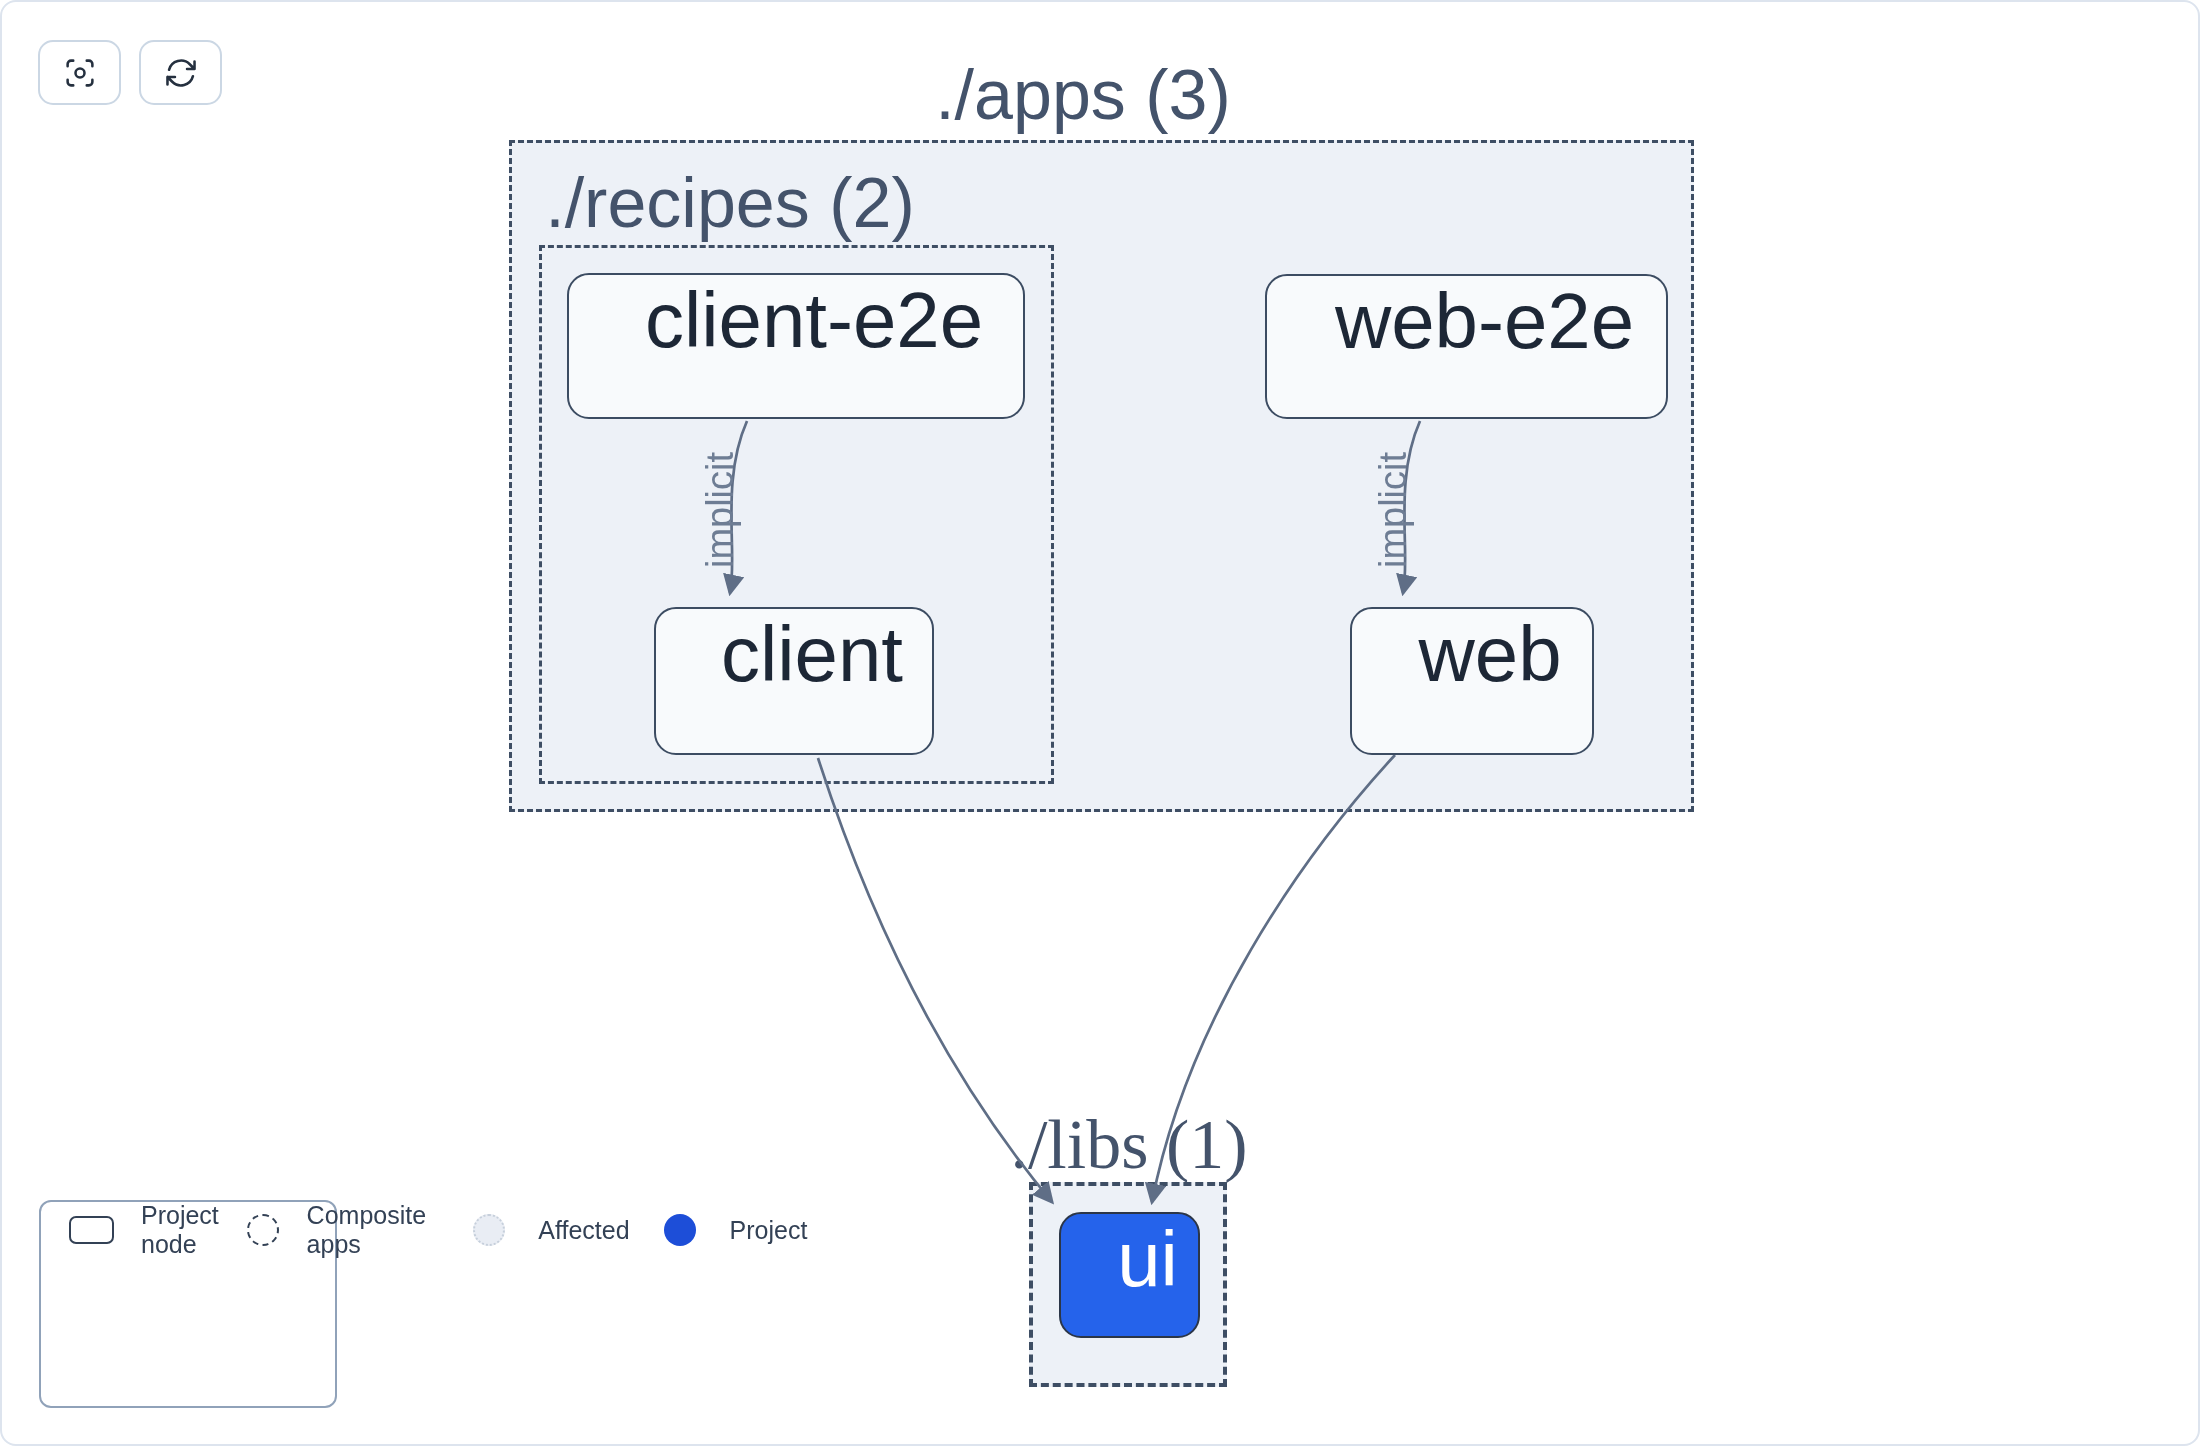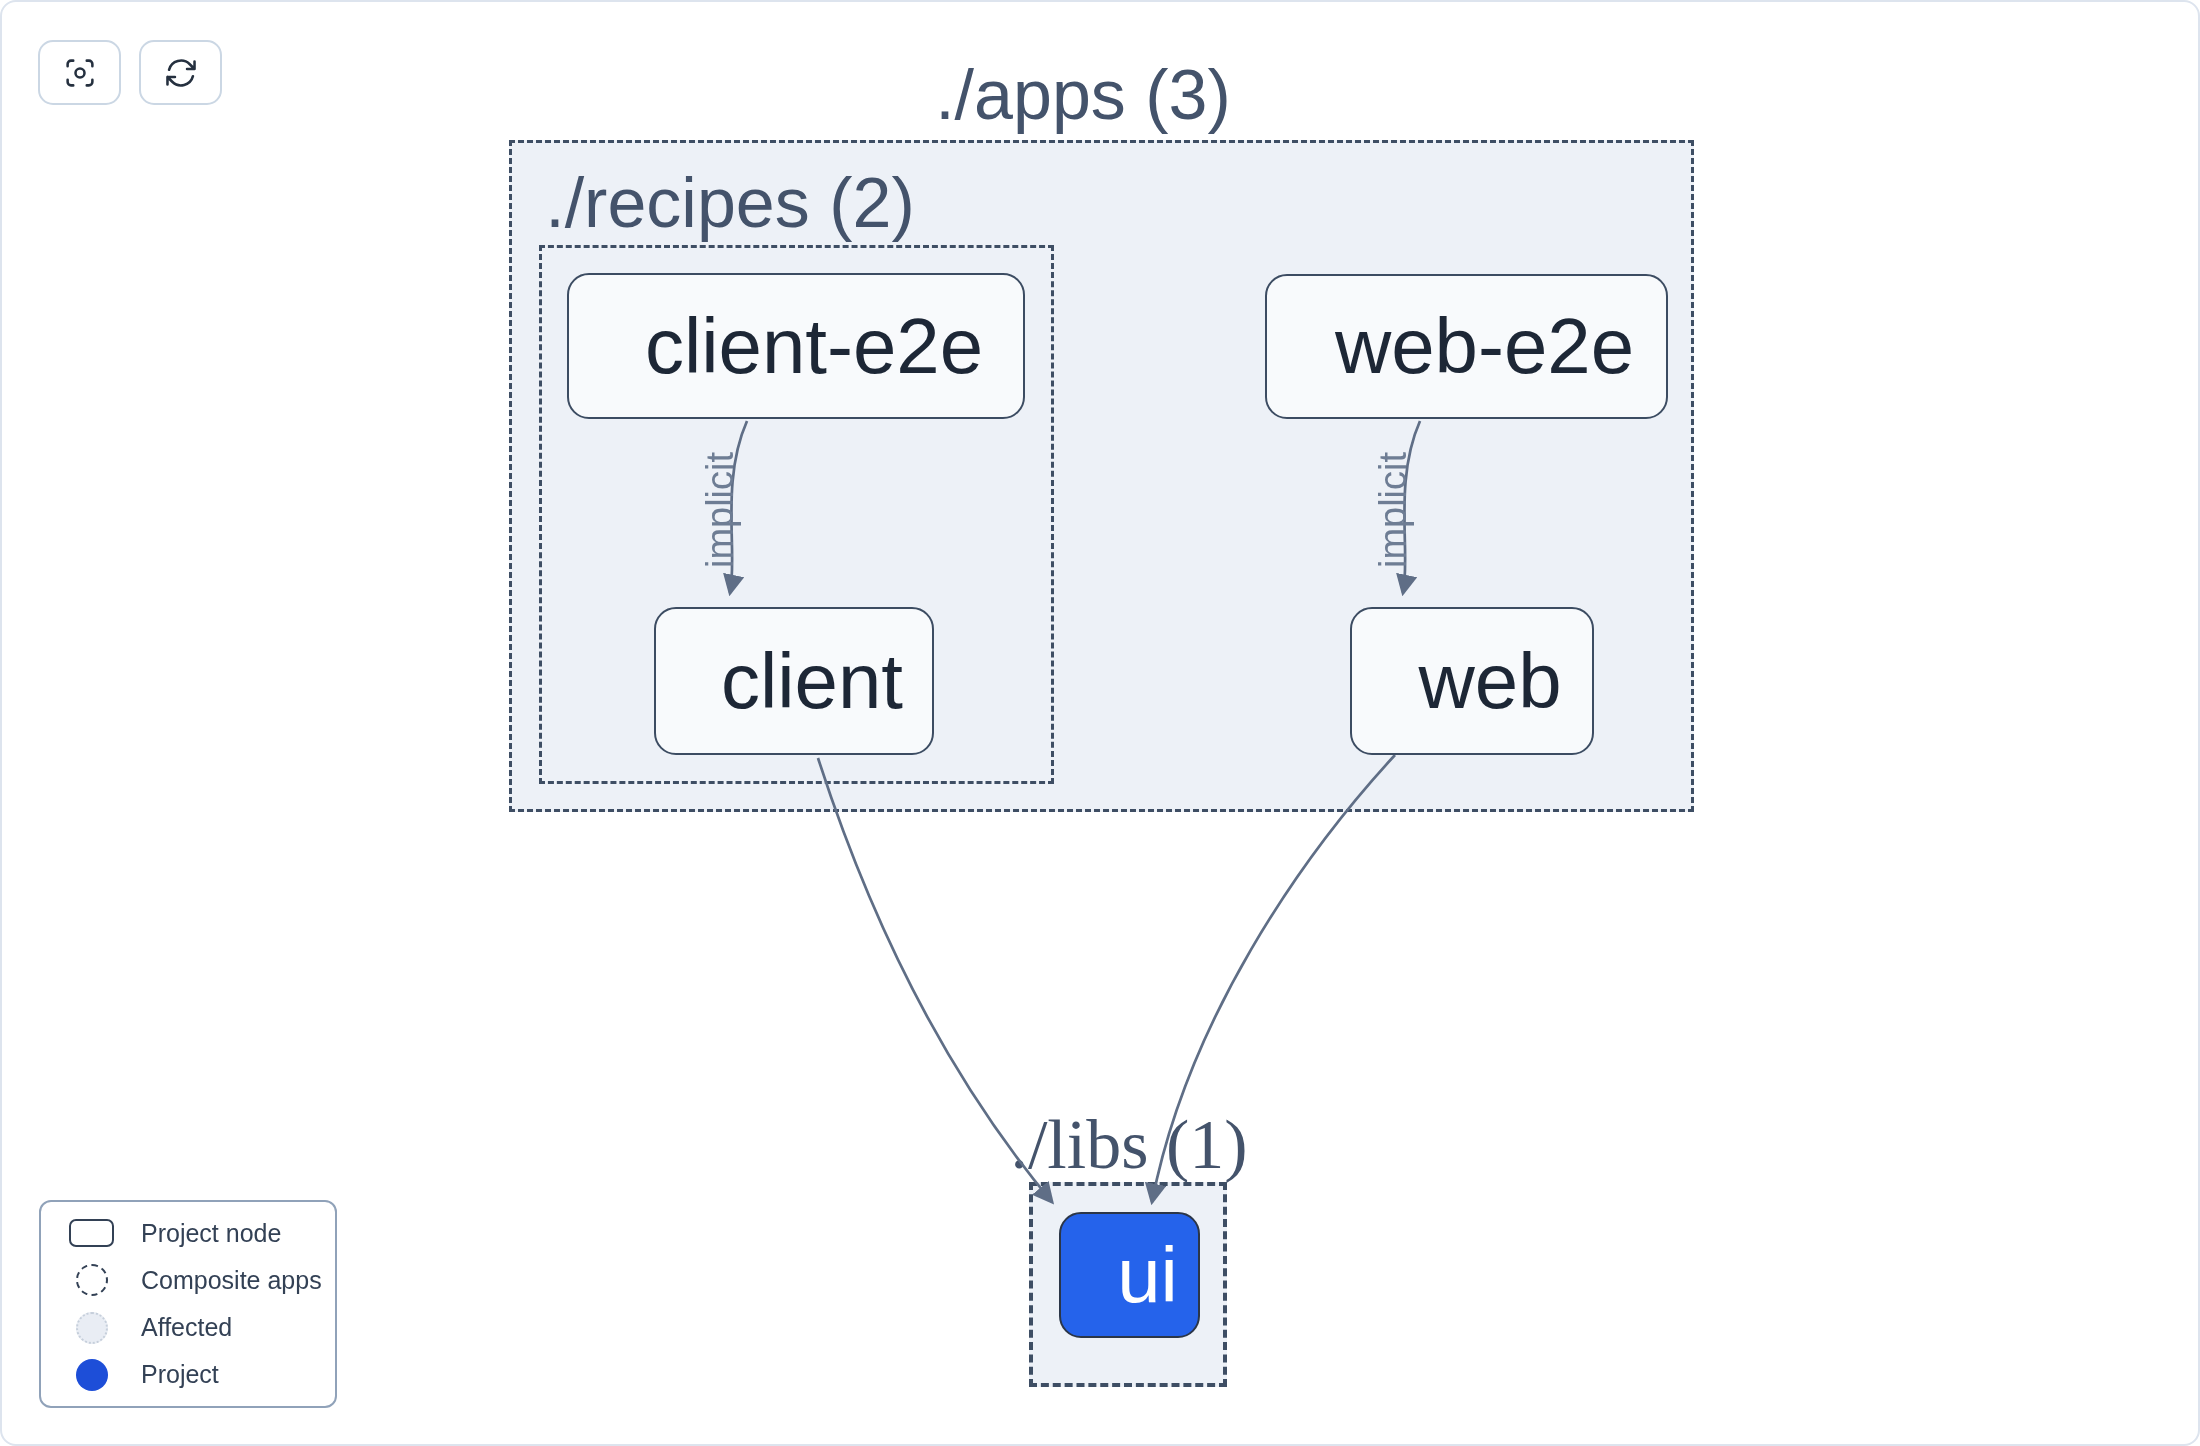--- a/index.html
+++ b/index.html
@@ -30,32 +30,32 @@
   #lbl-apps{left:1081px;top:58px;}
   #lbl-recipes{left:728px;top:166px;}
   #lbl-libs{left:1127px;top:1108px;font-family:Liberation Serif, serif;}
   
   #edges{position:absolute;left:0;top:0;width:2200px;height:1446px;}
   #edges path.edge{stroke:#5f6e86;stroke-width:2.7;fill:none;}
   #edges text{font-family:"Liberation Sans",sans-serif;font-size:38px;fill:#6e7d94;}
   
   .node{
     position:absolute;background:#f8fafc;border:2.5px solid #3c4c62;border-radius:22px;
-    display:flex;align-items:center;justify-content:center;
+    display:flex;justify-content:center;
     font-size:78px;color:#1d2736;cursor:pointer;white-space:nowrap;padding-left:36px;
   }
   #n-client-e2e{left:565px;top:271px;width:458px;height:146px;}
   #n-web-e2e{left:1263px;top:272px;width:403px;height:145px;}
   #n-client{left:652px;top:605px;width:280px;height:148px;}
   #n-web{left:1348px;top:605px;width:244px;height:148px;}
   #n-ui{left:1057px;top:1210px;width:141px;height:126px;background:#2563eb;border-color:#2b3648;color:#ffffff;}
   
   .legend{
     position:absolute;left:37px;top:1198px;width:298px;height:208px;background:#fff;
-    border:2px solid #90a2b9;border-radius:12px;display:flex;flex-direction:column;
+    border:2px solid #90a2b9;border-radius:12px;display:flex;flex-direction:row;
     justify-content:space-evenly;padding:6px 0;
   }
   .legend-row{display:flex;align-items:center;height:44px;}
   .legend-swatch-cell{width:45px;margin-left:28px;display:flex;justify-content:center;}
   .legend-label{margin-left:27px;font-size:25px;color:#334155;}
   .sw-rect{width:45px;height:28px;border:2.5px solid #334155;border-radius:7px;background:#fff;}
   .sw-dashed{width:32px;height:32px;border:2.5px dashed #334155;border-radius:50%;background:#fff;}
   .sw-affected{width:32px;height:32px;border:2px dotted #c6cfdb;border-radius:50%;background:#e9edf4;}
   .sw-touched{width:32px;height:32px;border-radius:50%;background:#1d4ed8;}
 </style>

